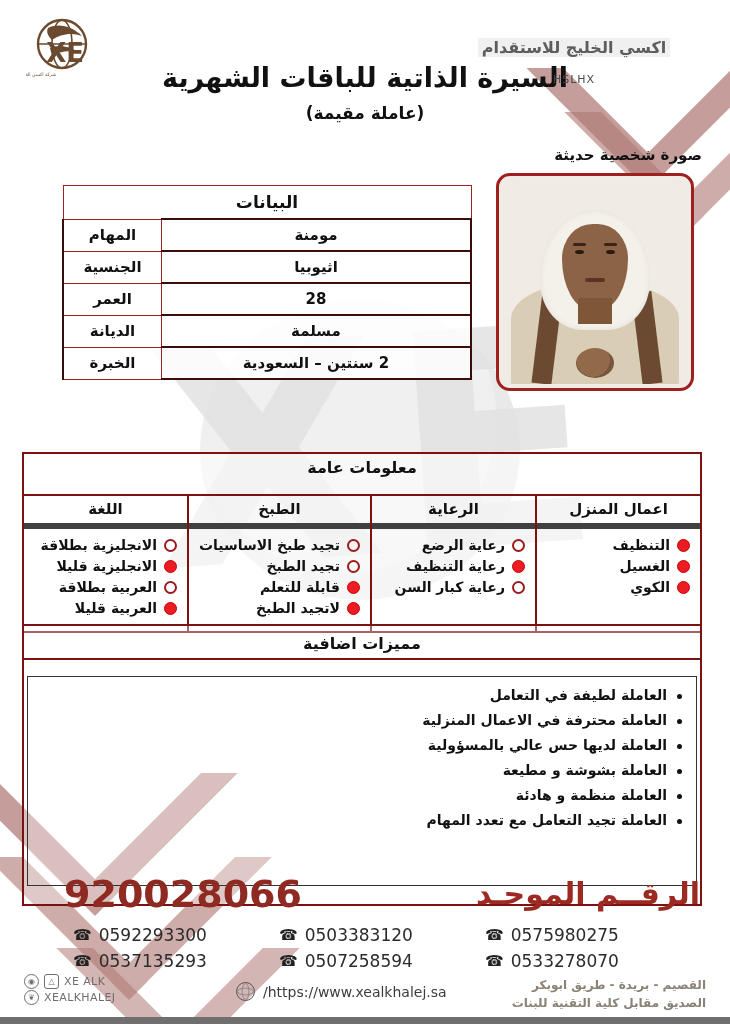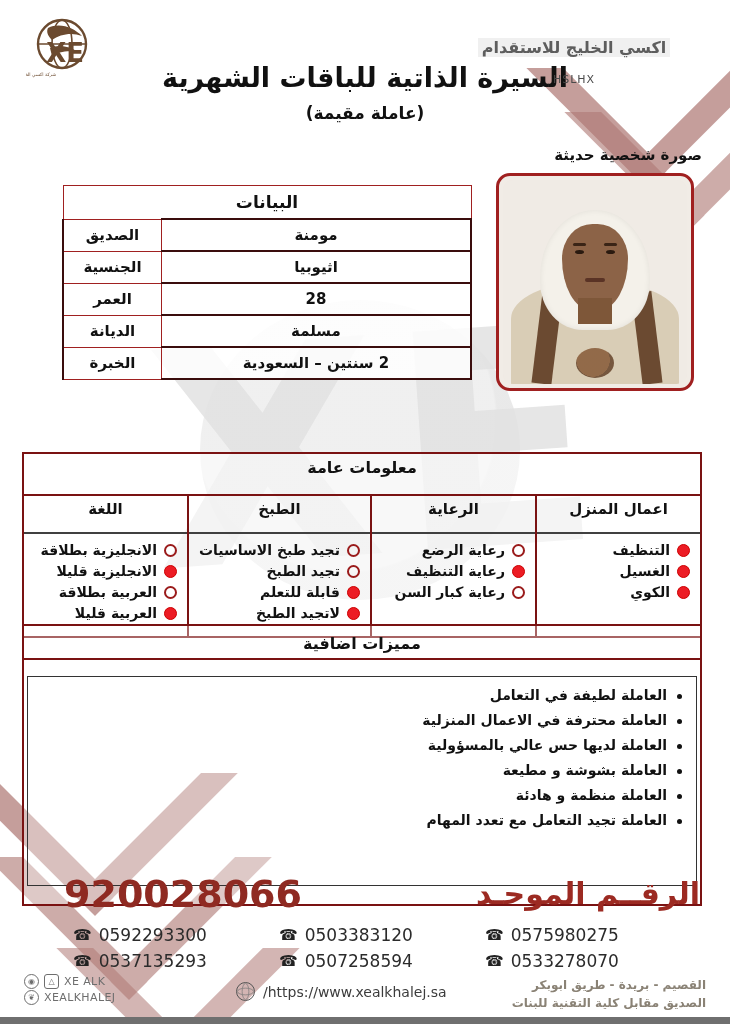--- a/index.html
+++ b/index.html
@@ -188,21 +188,21 @@
     padding: 4px 0 17px; border-bottom: 2px solid #7a1212;
   }
   .gi-cols { display: flex; }
   .gi-col {
     flex: 1 1 0;
     border-left: 2px solid #7a1212;
   }
   .gi-col:last-child { border-left: none; }
   .gi-col-head {
     text-align:center; font-size:15px; font-weight:bold; color:#111;
-    padding: 4px 0 14px; border-bottom: 2px solid #404040;
+    padding: 4px 0 5px; border-bottom: 6px solid #404040;
   }
   .gi-items { padding: 8px 10px 10px; }
   .gi-item {
     display:flex; align-items:center; justify-content:flex-start;
     gap: 7px; margin-bottom: 5px;
     font-size: 14px; font-weight: bold; color:#111;
     white-space: nowrap;
   }
   .dot {
     flex: 0 0 auto;
@@ -365,21 +365,21 @@
     </div>
   </div>
 
   <table class="tbl data-tbl">
     <tbody id="data-tbl-body">
       <tr>
           <th class="hdr" colspan="2">البيانات</th>
         </tr>
     <tr>
           <td class="val">مومنة</td>
-          <td class="lbl">الصديق</td>
+          <td class="lbl">المهام</td>
         </tr>
         <tr>
           <td class="val">اثيوبيا</td>
           <td class="lbl">الجنسية</td>
         </tr>
         <tr>
           <td class="val">28</td>
           <td class="lbl">العمر</td>
         </tr>
         <tr>

